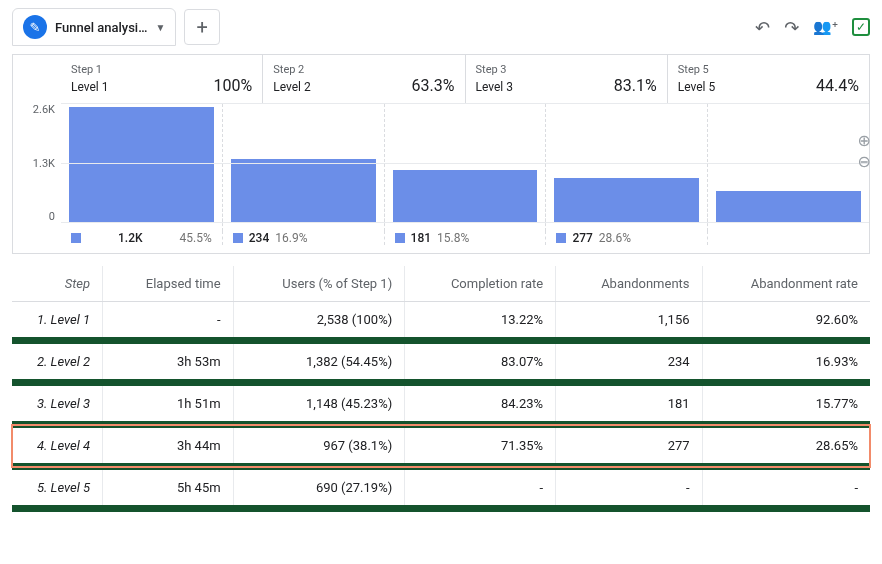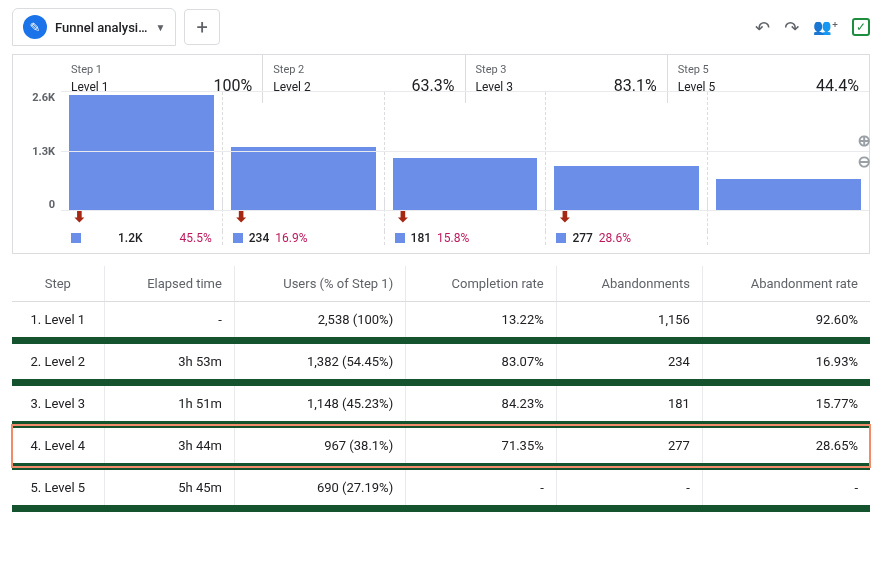--- a/index.html
+++ b/index.html
@@ -17,43 +17,43 @@
 
 .panel { margin: 0 12px; border: 1px solid #dadce0; }
 .step-headers { display: flex; margin-left: 48px; }
 .step-head { flex: 1; border-left: 1px solid #dadce0; padding: 8px 10px; }
 .step-head:first-child { border-left: none; }
 .step-label-small { font-size: 11px; color: #5f6368; }
 .step-row { display: flex; justify-content: space-between; align-items: baseline; }
 .step-name { font-size: 12px; }
 .step-pct { font-size: 16px; }
 
-.chart-area { display: flex; align-items: center; height: 96px; position: relative; font-weight: bold; }
+.chart-area { display: flex; align-items: flex-start; height: 96px; position: relative; }
 .yaxis { width: 48px; display: flex; flex-direction: column; justify-content: space-between; align-items: flex-end; height: 120px; padding-right: 6px; font-size: 11px; color: #5f6368; }
 .bars { flex: 1; display: flex; height: 120px; position: relative; border-top: 1px solid #e8eaed; border-bottom: 1px solid #e8eaed; }
 .bars::before { content: ""; position: absolute; left: 0; right: 0; top: 50%; border-top: 1px solid #e8eaed; }
 .bar-slot { flex: 1; border-left: 1px dashed #dadce0; display: flex; align-items: flex-end; padding: 0 8px; }
 .bar-slot:first-child { border-left: none; }
 .bar { width: 100%; background: #6b8ee8; }
 .zoom { position: absolute; right: -2px; top: 50%; transform: translateY(-50%); display: flex; flex-direction: column; gap: 2px; color: #9aa0a6; font-size: 16px; }
 
 .dropoffs-row { display: flex; margin-left: 48px; }
 .drop-cell { flex: 1; border-left: 1px dashed #dadce0; padding: 6px 10px; display: flex; align-items: center; gap: 6px; }
 .drop-cell:first-child { border-left: none; }
 .down-arrow { color: #a52714; font-size: 20px; line-height: 1; }
 .legend-row { display: flex; margin-left: 48px; padding-bottom: 8px; }
 .legend-cell { flex: 1; border-left: 1px dashed #dadce0; padding: 0 10px; display: flex; align-items: center; gap: 6px; font-size: 12px; }
 .legend-cell:first-child { border-left: none; justify-content: space-between; }
 .sq { width: 10px; height: 10px; background: #6b8ee8; }
 .drop-num { font-weight: 500; }
-.drop-pct { color: #be185d; }
+.drop-pct { color: #737373; }
 
 table { width: calc(100% - 24px); margin: 12px; border-collapse: collapse; font-size: 13px; }
 th, td { padding: 10px 12px; border-bottom: 7px solid #14532d; text-align: right; }
-th:first-child, td:first-child { text-align: center; }
+th:first-child, td:first-child { text-align: right; font-style: italic; }
 th { font-weight: 400; color: #5f6368; border-bottom: 1px solid #dadce0; }
 th:not(:first-child), td:not(:first-child) { border-left: 1px solid #e8eaed; padding-left: 24px; }
 tr.highlight td { position: relative; }
 tr.highlight { outline: 2px solid #f28b6a; outline-offset: -1px; }
 </style>
 </head>
 <body>
 
 <div class="toolbar">
   <div class="tab-active">

